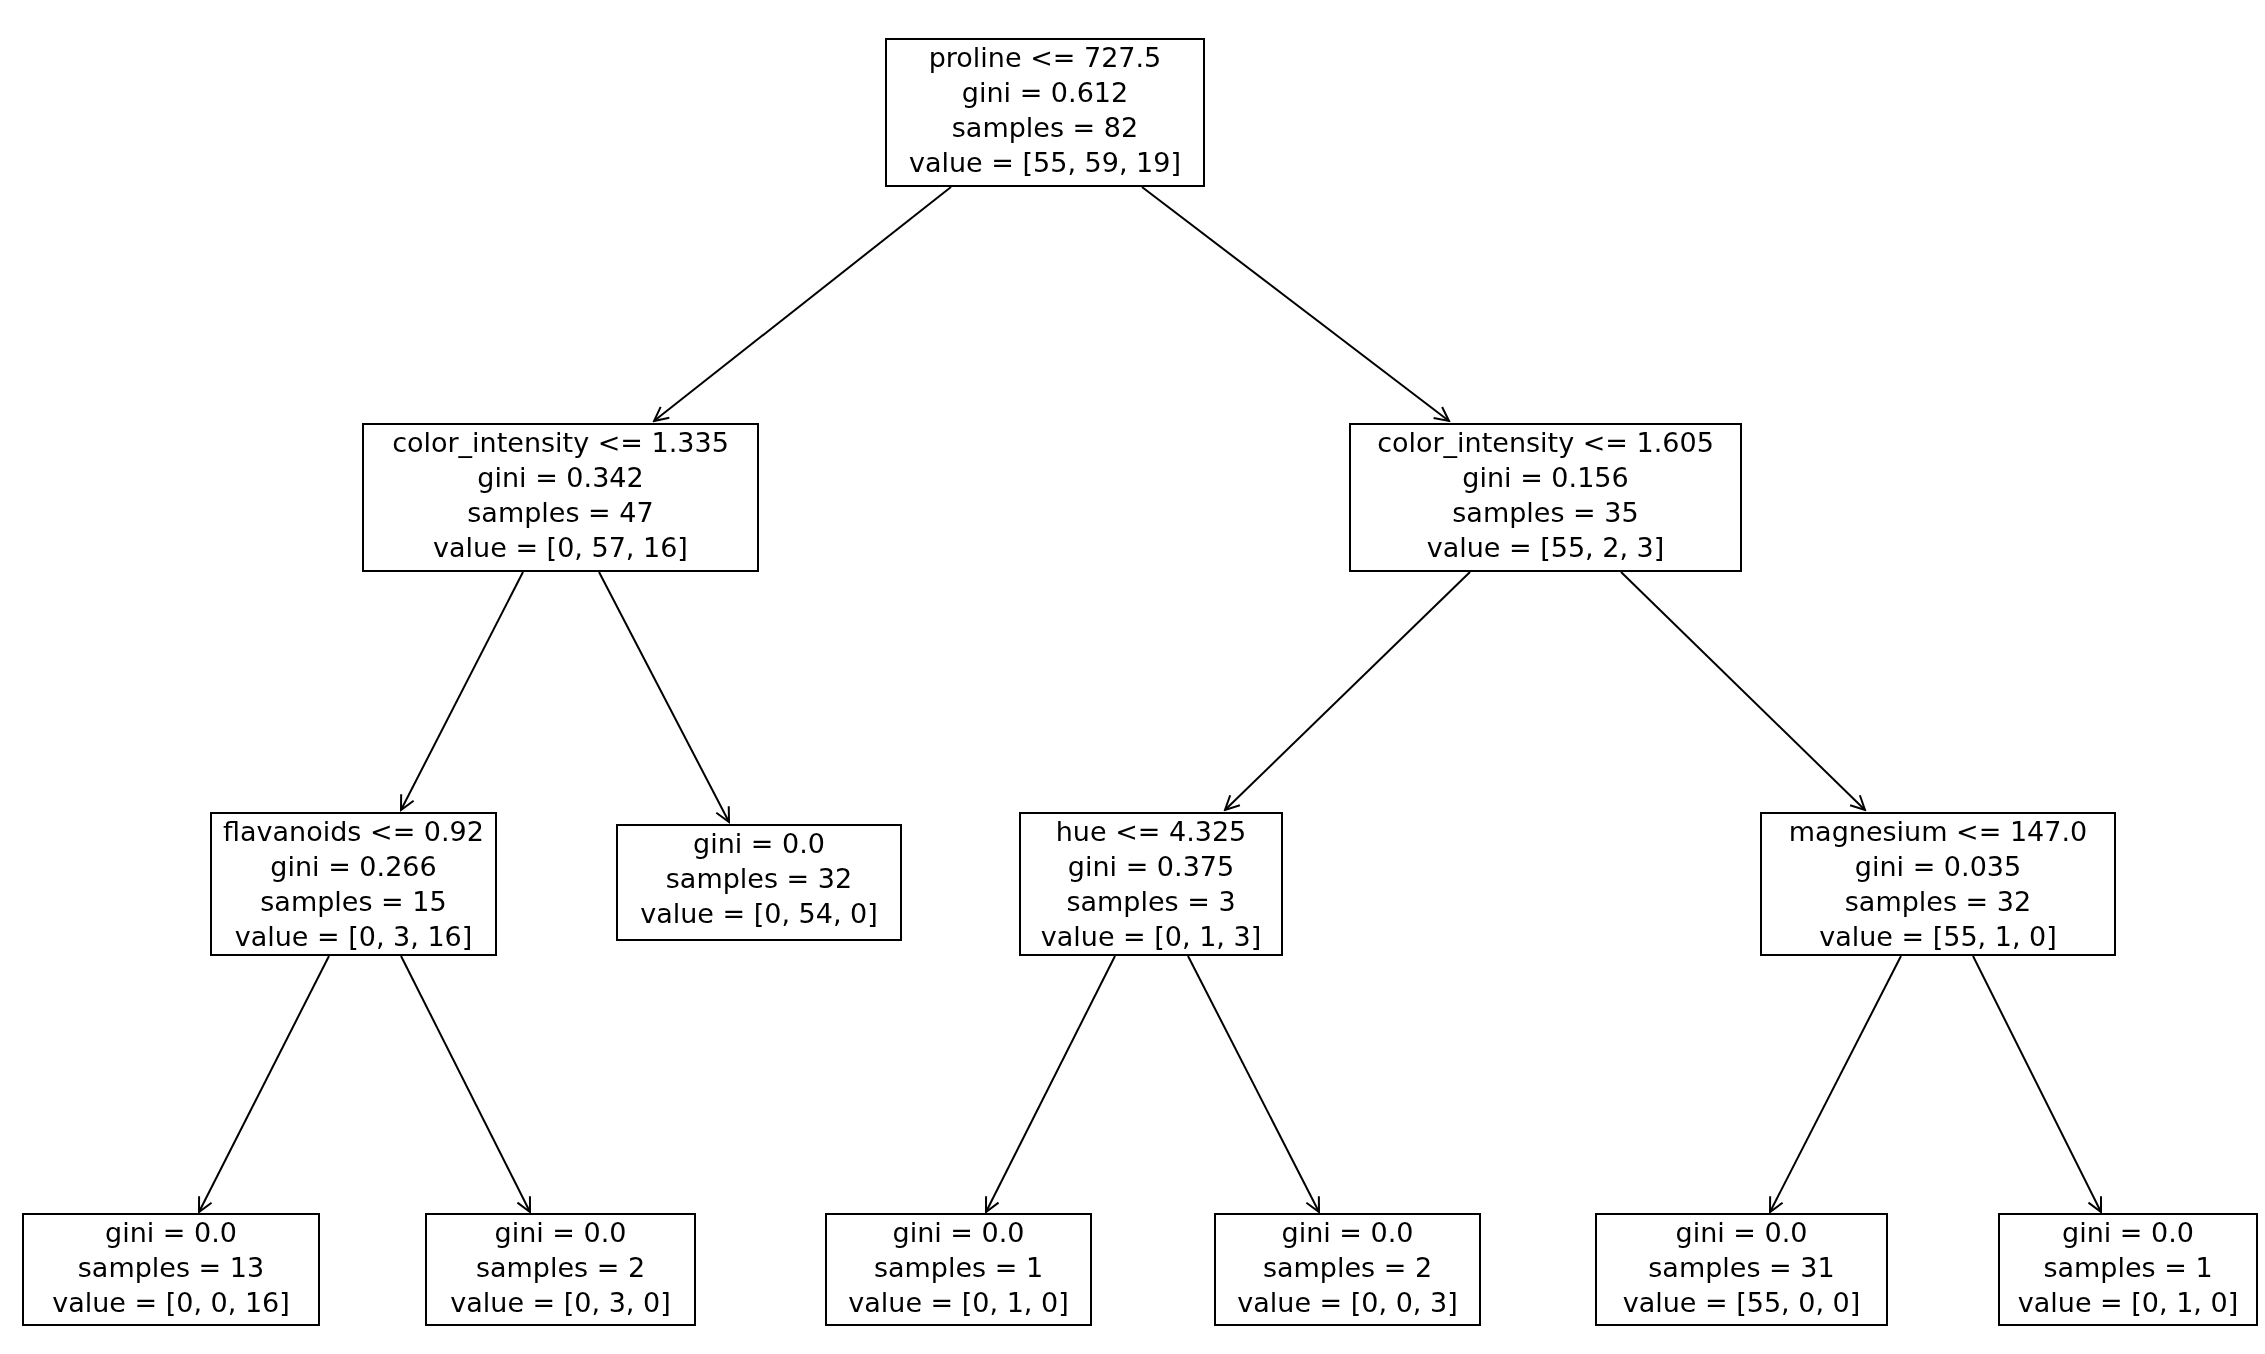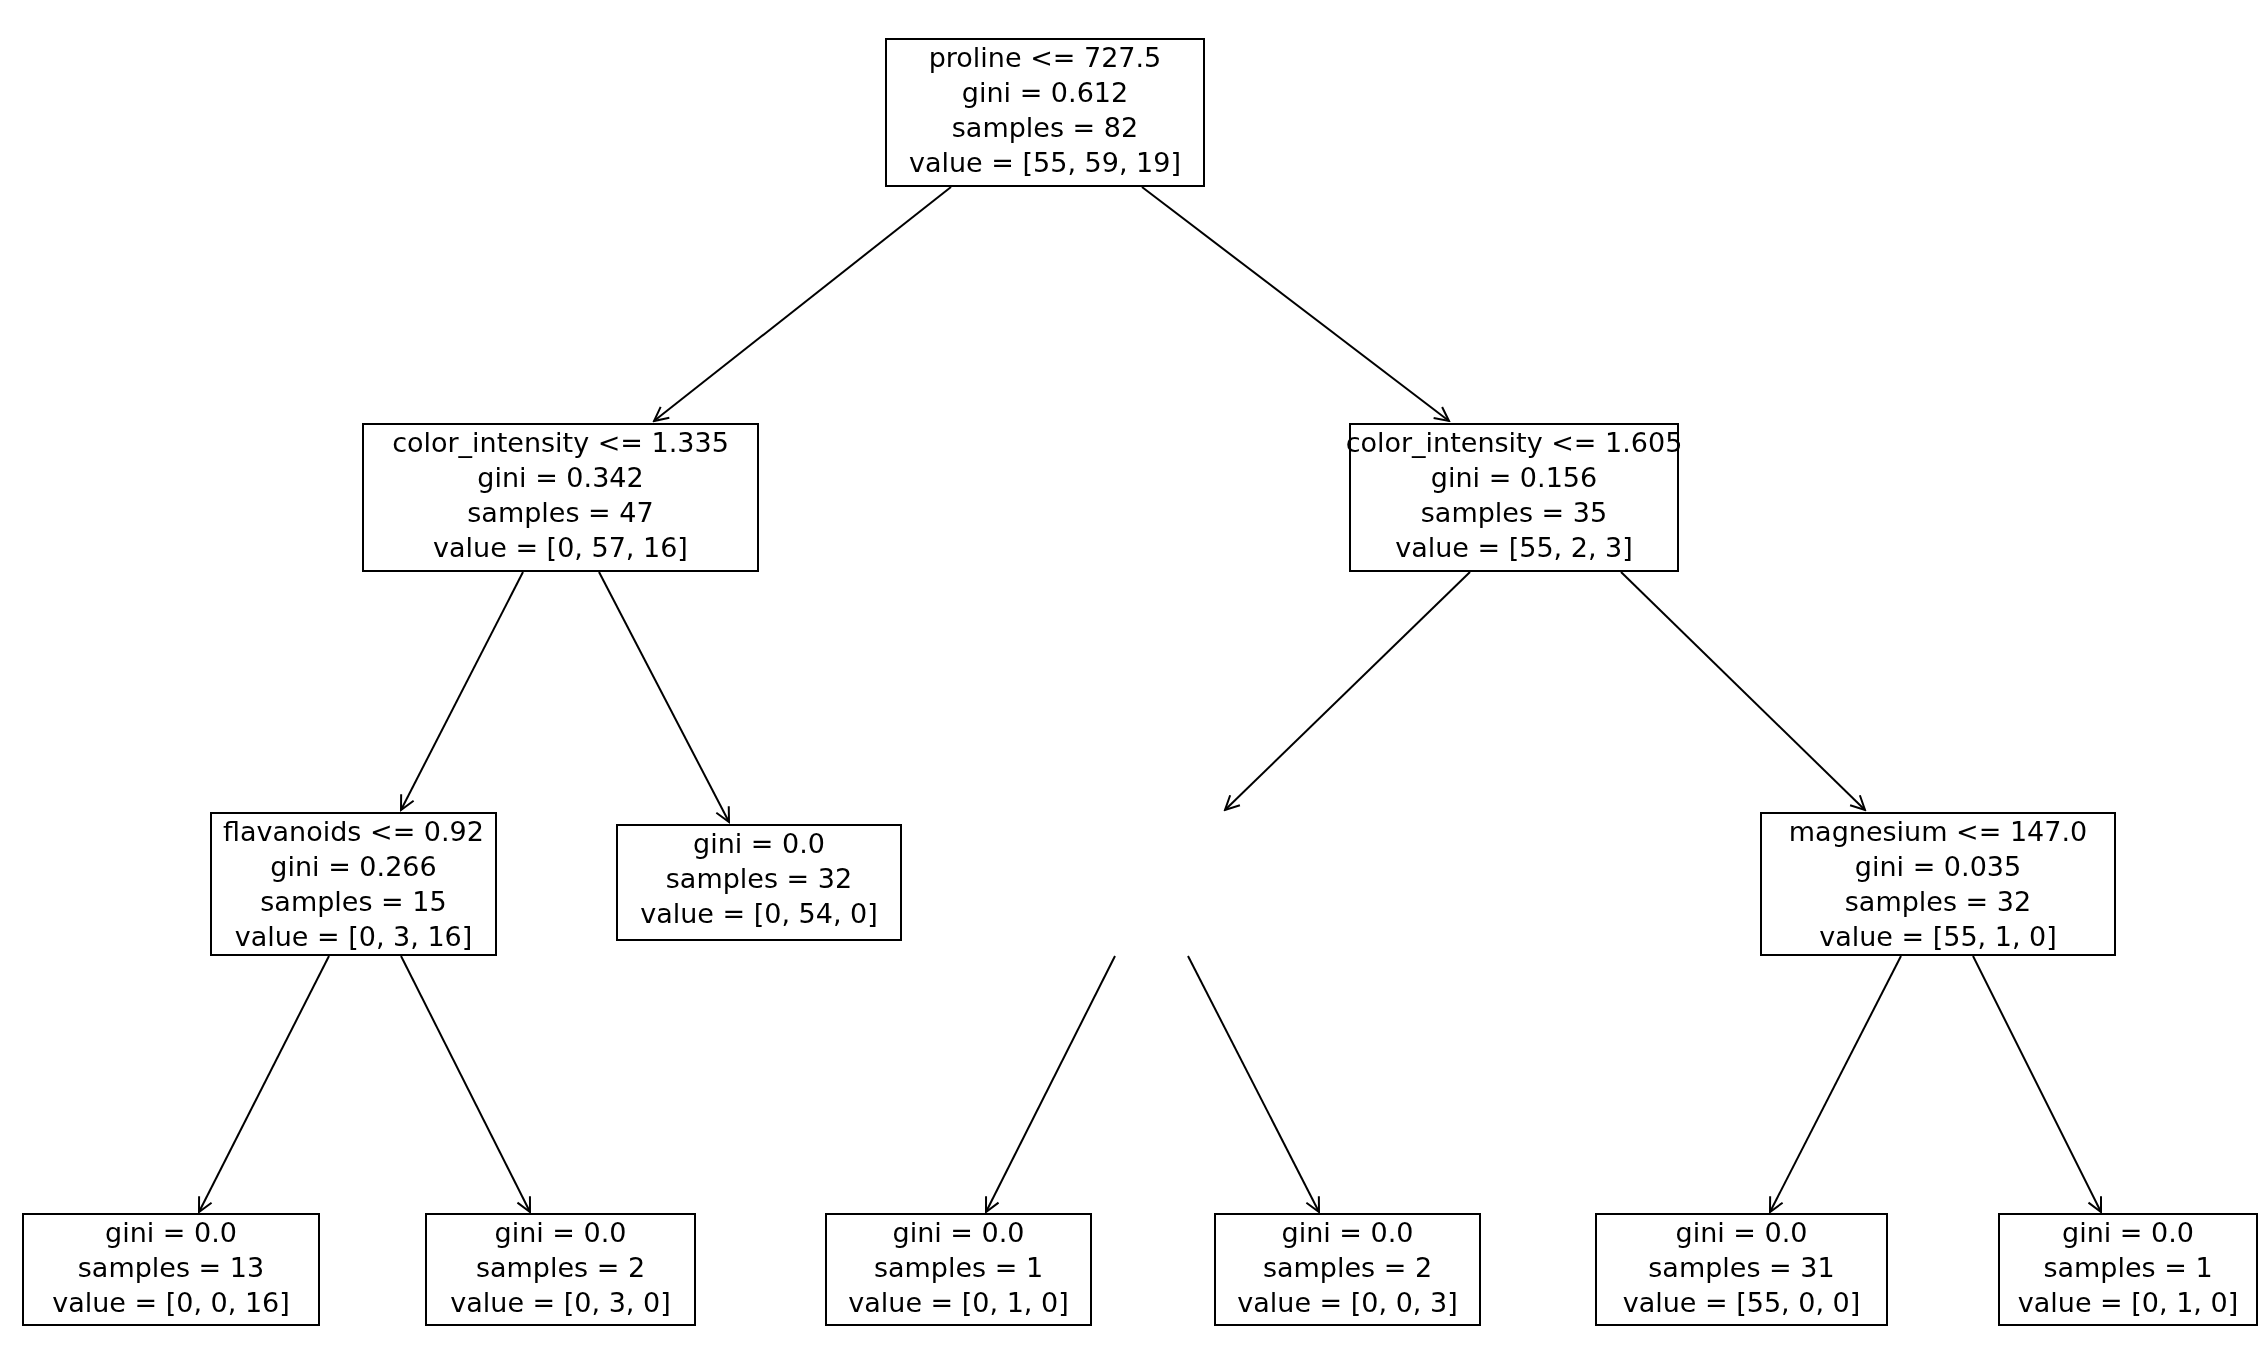--- a/index.html
+++ b/index.html
@@ -73,40 +73,46 @@
     <div>value = [55, 59, 19]</div>
   </div>
 
   <div class="node" style="left:362px; top:423px; width:397px; height:149px;">
     <div>color_intensity &lt;= 1.335</div>
     <div>gini = 0.342</div>
     <div>samples = 47</div>
     <div>value = [0, 57, 16]</div>
   </div>
 
-  <div class="node" style="left:1349px; top:423px; width:330px; height:149px;">
+  <div class="node" style="left:1349px; top:423px; width:393px; height:149px;">
     <div>color_intensity &lt;= 1.605</div>
     <div>gini = 0.156</div>
     <div>samples = 35</div>
     <div>value = [55, 2, 3]</div>
   </div>
 
   <div class="node" style="left:210px; top:812px; width:287px; height:144px;">
     <div>flavanoids &lt;= 0.92</div>
     <div>gini = 0.266</div>
     <div>samples = 15</div>
     <div>value = [0, 3, 16]</div>
   </div>
 
   <div class="node" style="left:616px; top:824px; width:286px; height:117px;">
     <div>gini = 0.0</div>
     <div>samples = 32</div>
     <div>value = [0, 54, 0]</div>
   </div>
 
+  <div class="node" style="left:1019px; top:812px; width:264px; height:144px;">
+    <div>hue &lt;= 4.325</div>
+    <div>gini = 0.375</div>
+    <div>samples = 3</div>
+    <div>value = [0, 1, 3]</div>
+  </div>
 
   <div class="node" style="left:1760px; top:812px; width:356px; height:144px;">
     <div>magnesium &lt;= 147.0</div>
     <div>gini = 0.035</div>
     <div>samples = 32</div>
     <div>value = [55, 1, 0]</div>
   </div>
 
   <div class="node" style="left:22px; top:1213px; width:298px; height:113px;">
     <div>gini = 0.0</div>

